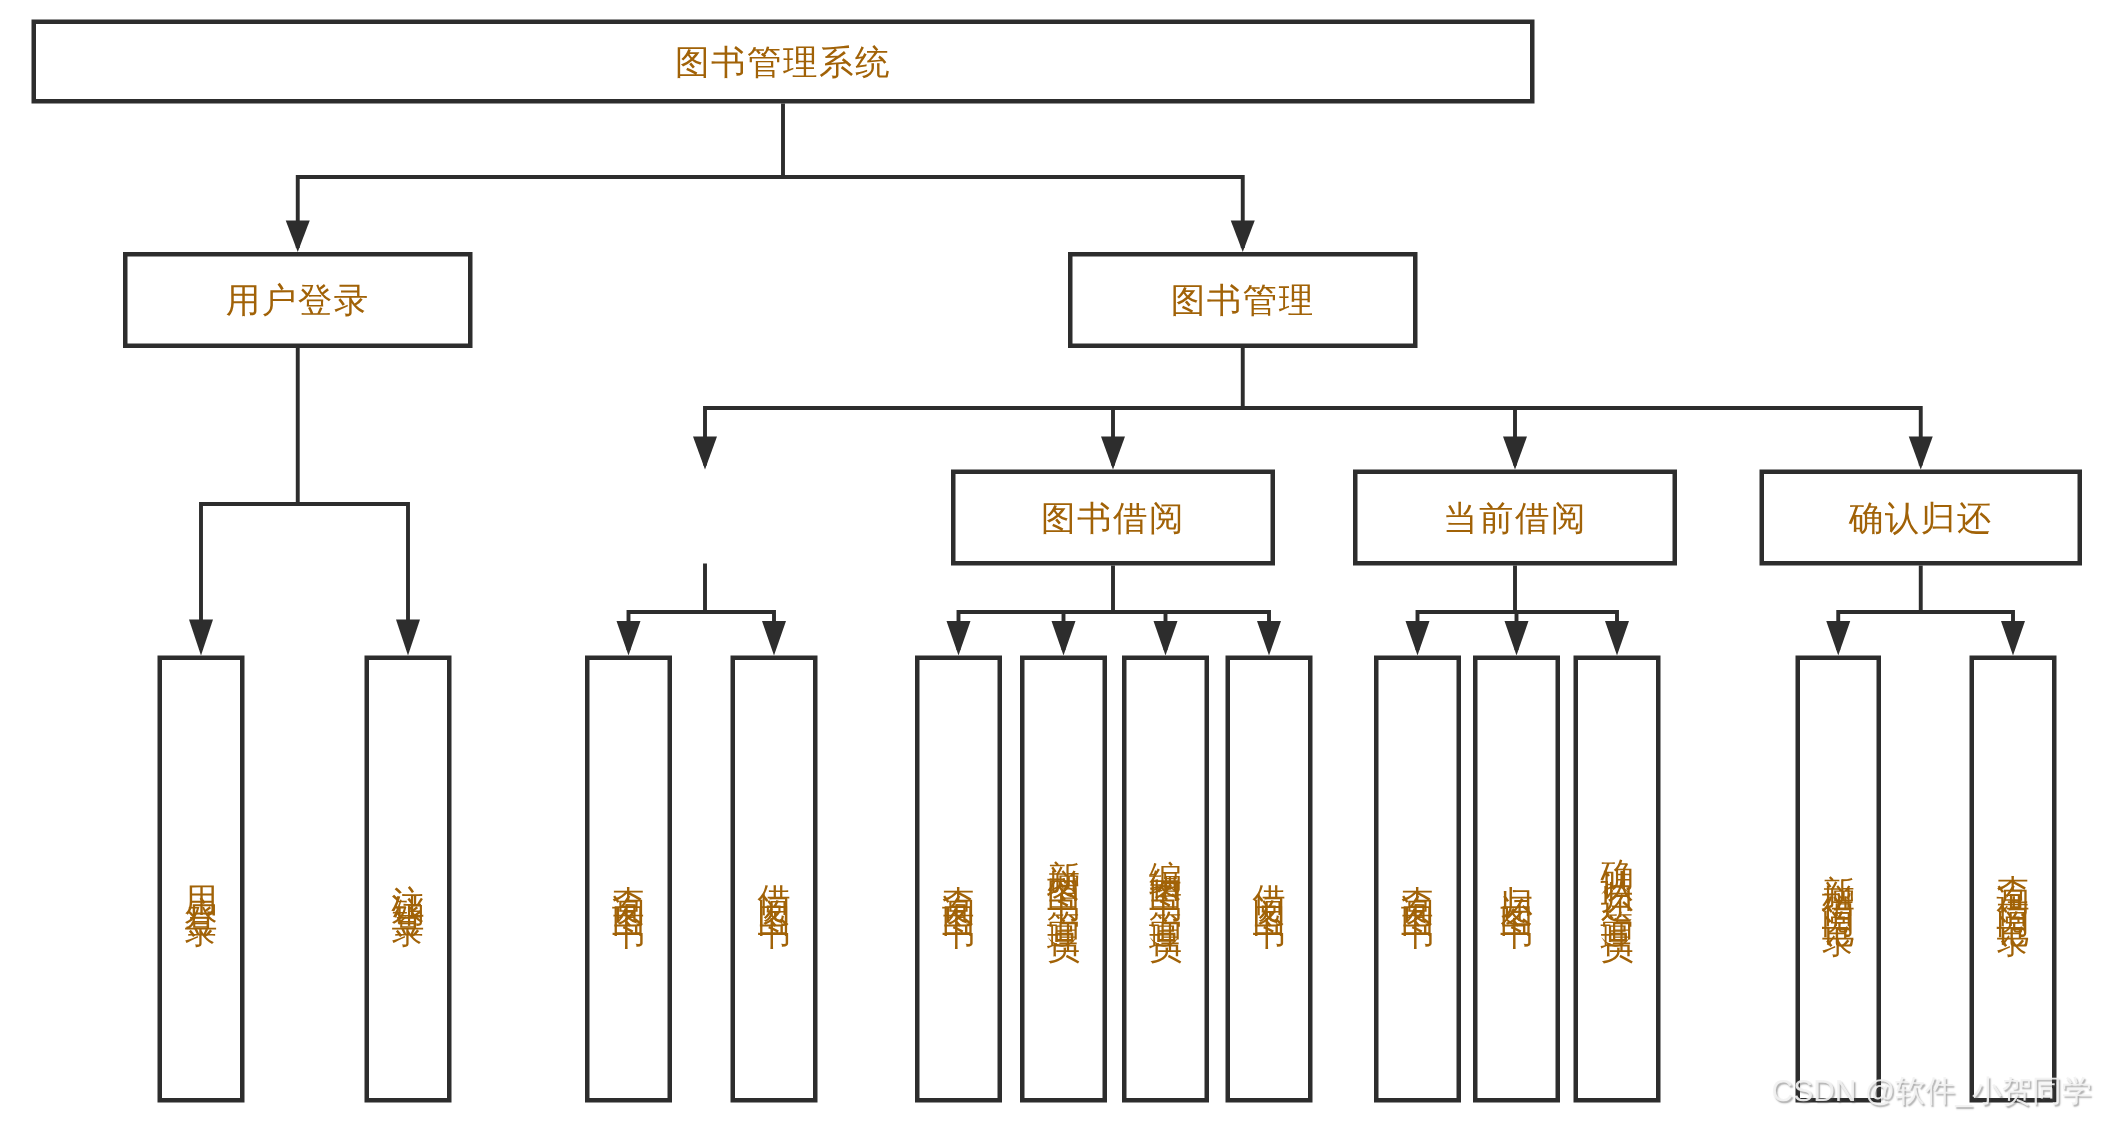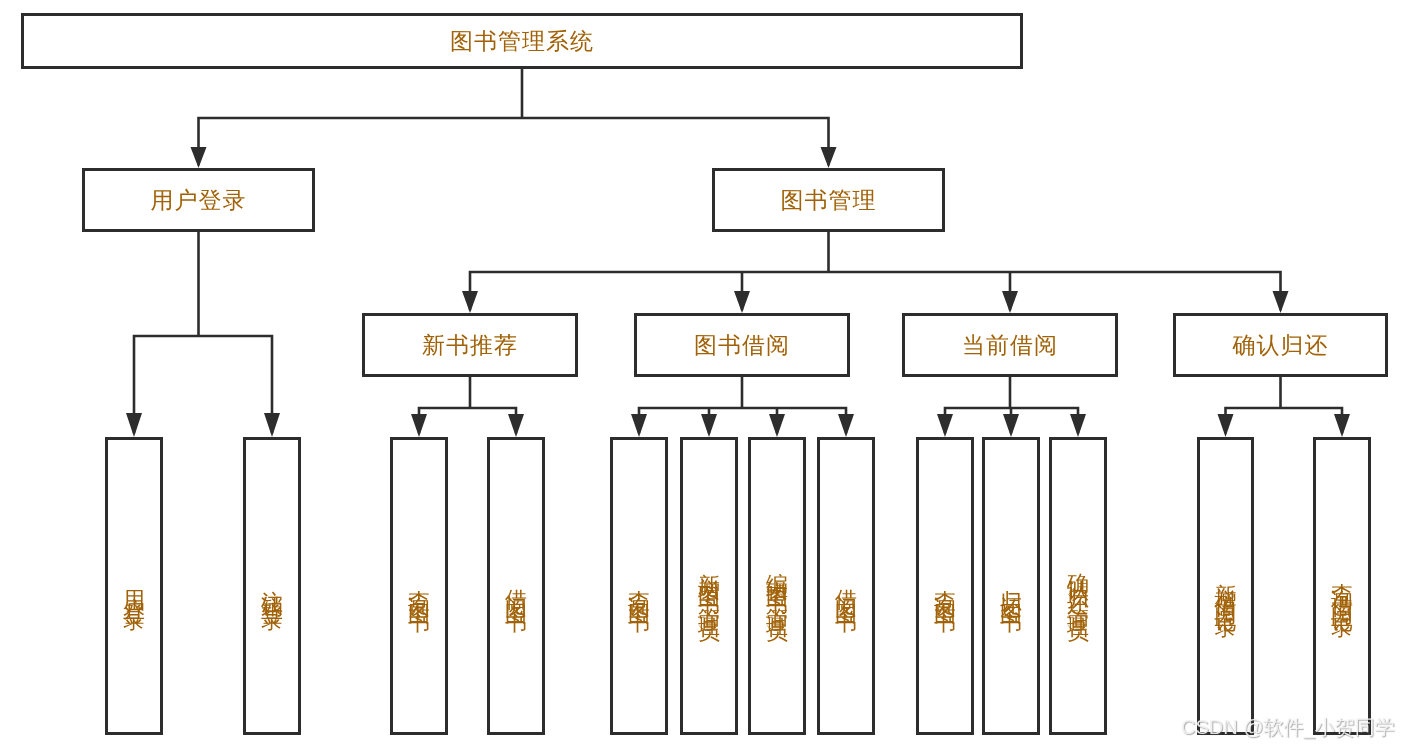--- a/index.html
+++ b/index.html
@@ -111,23 +111,20 @@
     <span class="label">图书管理系统</span>
   </div>
 
   <div class="node hnode" style="left:82px; top:168px; width:233px; height:64px;">
     <span class="label">用户登录</span>
   </div>
   <div class="node hnode" style="left:712px; top:168px; width:233px; height:64px;">
     <span class="label">图书管理</span>
   </div>
 
-  <div class="node hnode" style="left:362px; top:313px; width:216px; height:64px;">
-    <span class="label">新书推荐</span>
-  </div>
   <div class="node hnode" style="left:634px; top:313px; width:216px; height:64px;">
     <span class="label">图书借阅</span>
   </div>
   <div class="node hnode" style="left:902px; top:313px; width:216px; height:64px;">
     <span class="label">当前借阅</span>
   </div>
   <div class="node hnode" style="left:1173px; top:313px; width:215px; height:64px;">
     <span class="label">确认归还</span>
   </div>
 

